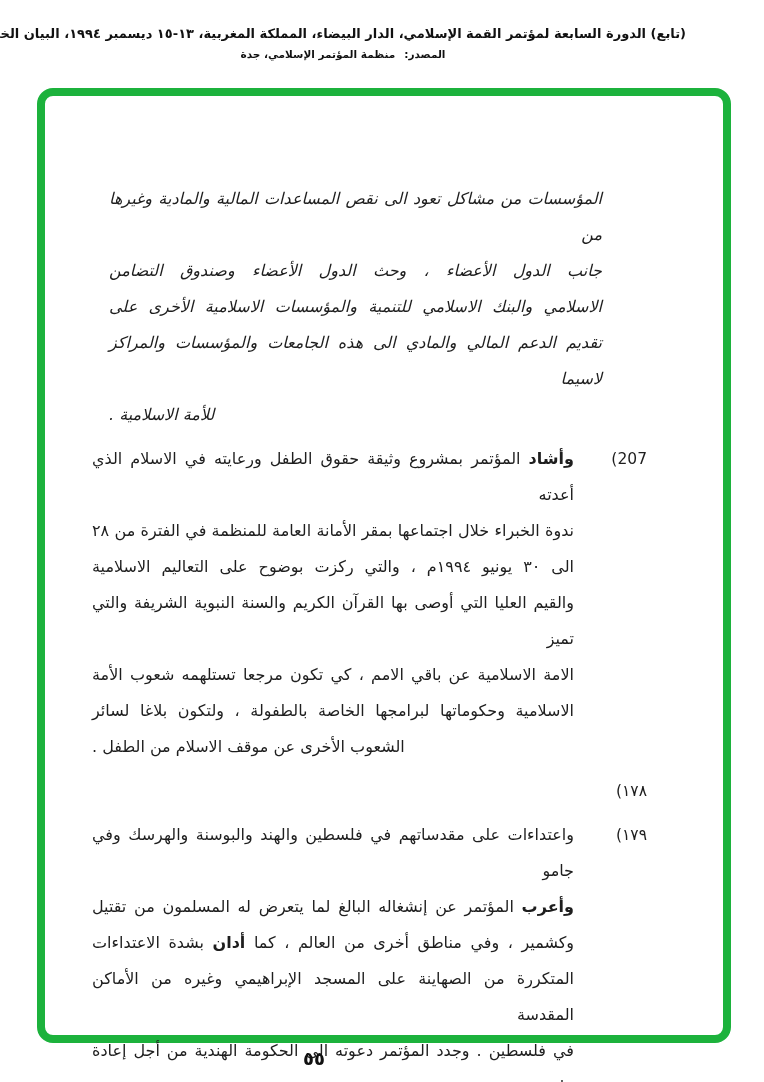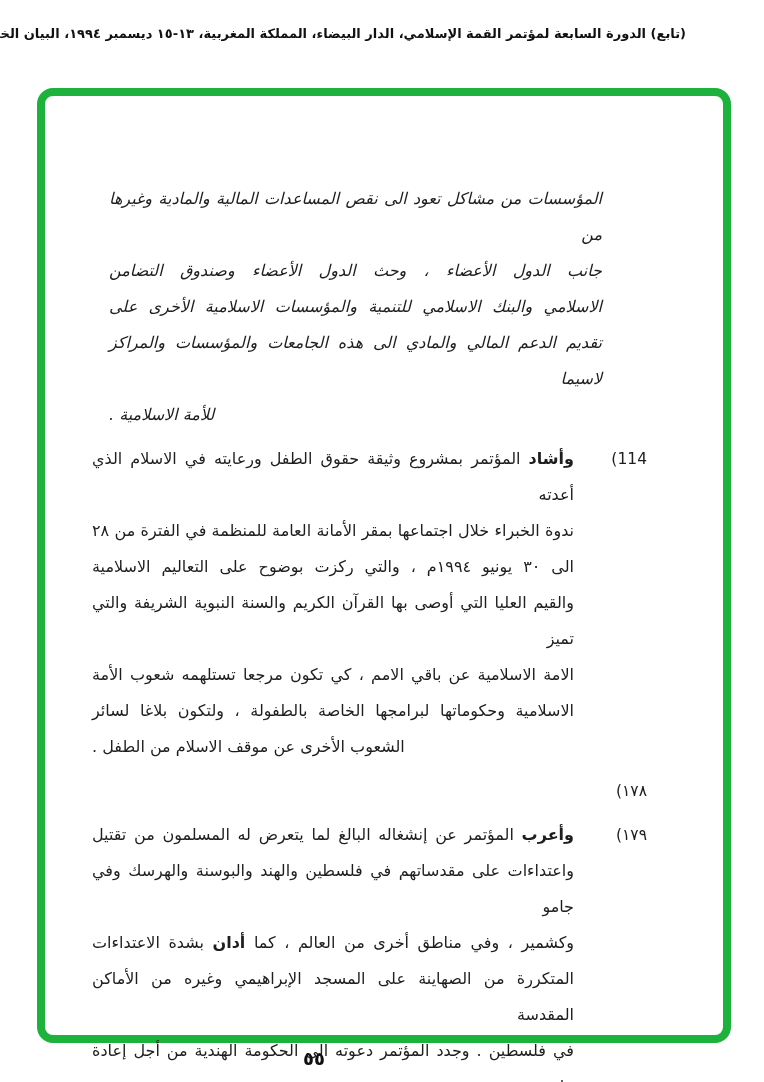--- a/index.html
+++ b/index.html
@@ -33,56 +33,59 @@
   .pbody b, .intro b { font-weight:bold;margin-top:36px; }
 
   .page-number { position:absolute; top:1048px; left:0; width:628px;
     text-align:center; font-size:18px; font-weight:bold; color:#111; }
 </style>
 </head>
 <body>
 
 <div class="header">
   <div class="header-title">(تابع) الدورة السابعة لمؤتمر القمة الإسلامي، الدار البيضاء، المملكة المغربية، ١٣-١٥ ديسمبر ١٩٩٤، البيان الختامي</div>
+  <div class="source-line">
+    <span class="src-label">المصدر:</span><span>منظمة المؤتمر الإسلامي، جدة</span>
+  </div>
 </div>
 
 <div class="scan-frame" style="border-color: rgb(28, 178, 60);"></div>
 
 <div class="text-area">
 
   <div class="intro">
     <div class="line">المؤسسات من مشاكل تعود الى نقص المساعدات المالية والمادية وغيرها من</div>
     <div class="line">جانب الدول الأعضاء ، وحث الدول الأعضاء وصندوق التضامن</div>
     <div class="line">الاسلامي والبنك الاسلامي للتنمية والمؤسسات الاسلامية الأخرى على</div>
     <div class="line">تقديم الدعم المالي والمادي الى هذه الجامعات والمؤسسات والمراكز لاسيما</div>
     <div class="line last">للأمة الاسلامية .</div>
   </div>
 
   <div class="num-para">
-    <div class="marker">114)</div>
+    <div class="marker">207)</div>
     <div class="pbody">
       <div class="line"><b>وأشاد</b> <span>المؤتمر بمشروع وثيقة حقوق الطفل ورعايته في الاسلام الذي أعدته</span></div>
       <div class="line">ندوة الخبراء خلال اجتماعها بمقر الأمانة العامة للمنظمة في الفترة من ٢٨</div>
       <div class="line">الى ٣٠ يونيو ١٩٩٤م ، والتي ركزت بوضوح على التعاليم الاسلامية</div>
       <div class="line">والقيم العليا التي أوصى بها القرآن الكريم والسنة النبوية الشريفة والتي تميز</div>
       <div class="line">الامة الاسلامية عن باقي الامم ، كي تكون مرجعا تستلهمه شعوب الأمة</div>
       <div class="line">الاسلامية وحكوماتها لبرامجها الخاصة بالطفولة ، ولتكون بلاغا لسائر</div>
       <div class="line last">الشعوب الأخرى عن موقف الاسلام من الطفل .</div>
     </div>
   </div>
 
   <div class="num-para">
     <div class="marker">١٧٨)</div>
   </div>
 
   <div class="num-para">
     <div class="marker">١٧٩)</div>
     <div class="pbody">
+      <div class="line">واعتداءات على مقدساتهم في فلسطين والهند والبوسنة والهرسك وفي جامو</div>
       <div class="line"><b>وأعرب</b> <span>المؤتمر عن إنشغاله البالغ لما يتعرض له المسلمون من تقتيل</span></div>
-      <div class="line">واعتداءات على مقدساتهم في فلسطين والهند والبوسنة والهرسك وفي جامو</div>
       <div class="line"><span>وكشمير ، وفي مناطق أخرى من العالم ، كما</span> <b>أدان</b> <span>بشدة الاعتداءات</span></div>
       <div class="line">المتكررة من الصهاينة على المسجد الإبراهيمي وغيره من الأماكن المقدسة</div>
       <div class="line">في فلسطين . وجدد المؤتمر دعوته الى الحكومة الهندية من أجل إعادة بناء</div>
 
     </div>
   </div>
 
 </div>
 
 <div class="page-number">٥٥</div>

